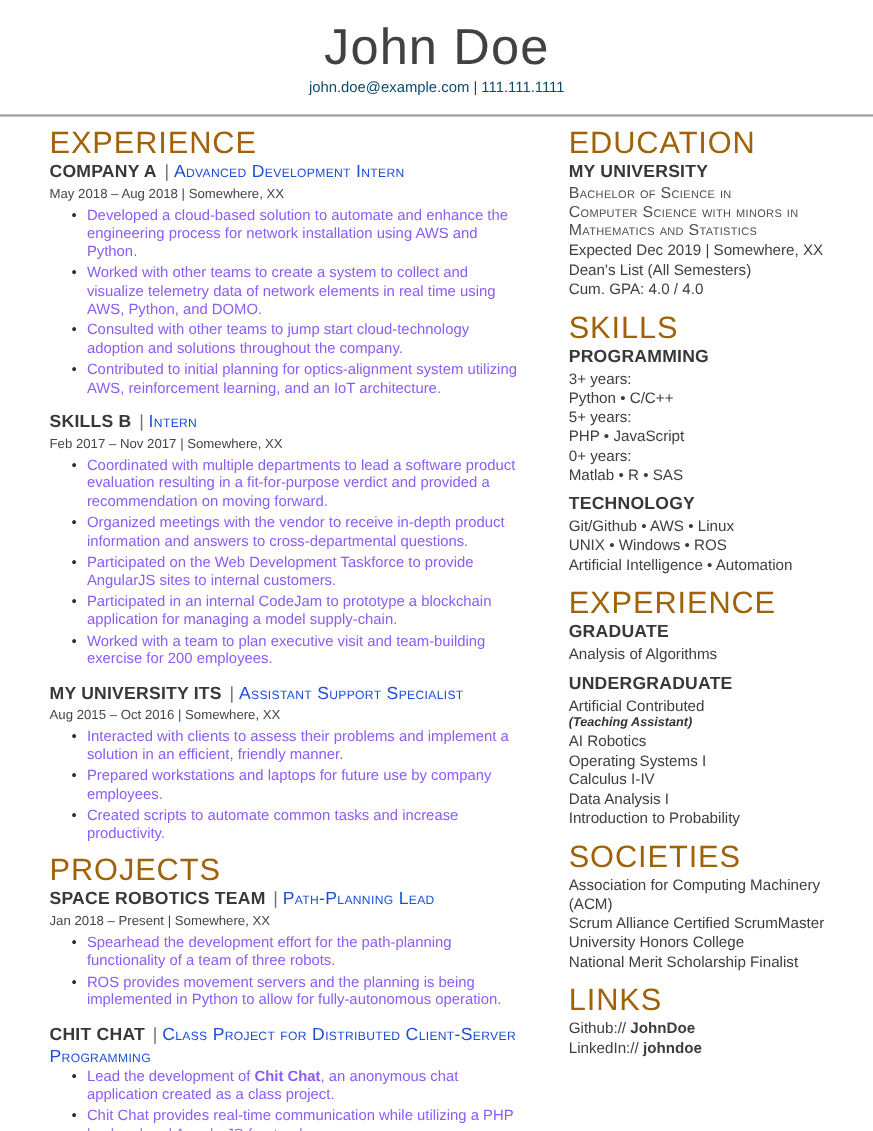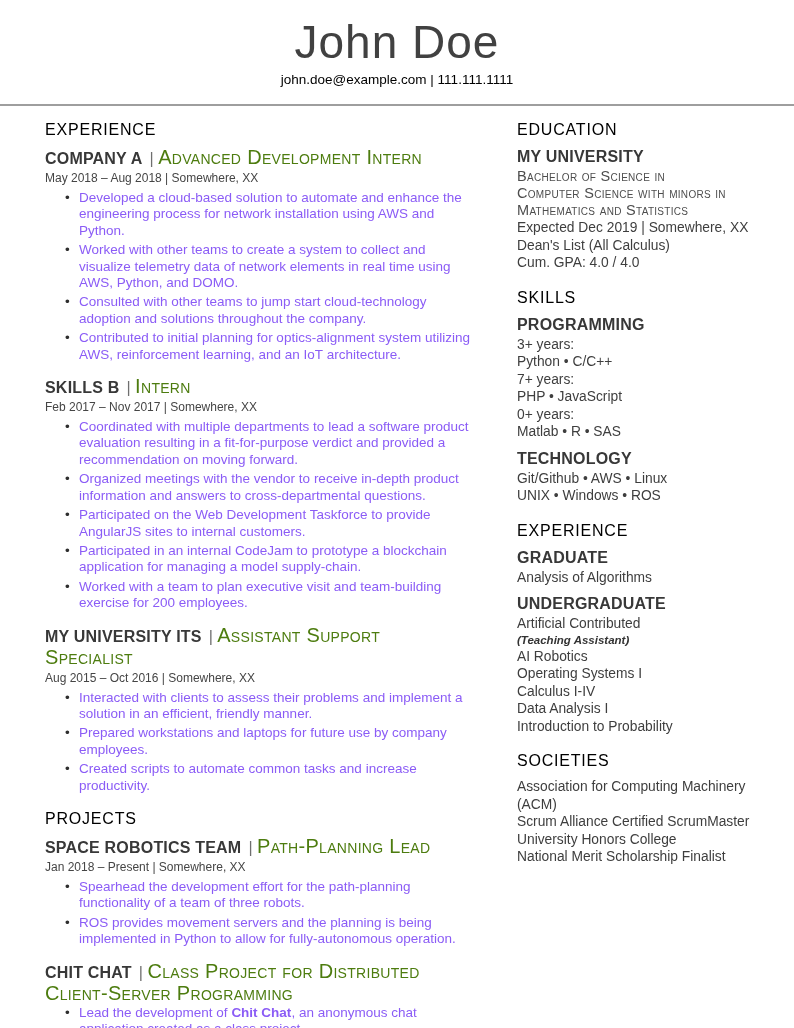--- a/index.html
+++ b/index.html
@@ -22,59 +22,59 @@
   .name {
     font-size: 46px;
     font-weight: 300;
     letter-spacing: 1px;
     color: #414141;
     line-height: 52px;
   }
   .contact {
     margin-top: 4px;
     font-size: 13.5px;
-    color: #000000;
+    color: #0c4a6e;
   }
 
   
   .columns {
     display: flex;
     padding: 12px 44px 0 45px;
     gap: 47px;
   }
   .col-left  { width: 425px; flex: 0 0 425px; }
   .col-right { width: 233px; flex: 0 0 233px; }
 
   
   .sec { margin-bottom: 2px; }
   .sec + .sec { margin-top: 10px; }
   .sec-title {
-    font-size: 16px;
+    font-size: 28px;
     font-weight: 400;
     letter-spacing: 0.8px;
-    color: #000000;
+    color: #a16207;
     line-height: 24px;
     margin-bottom: 5px;
   }
   .col-right .sec { margin-bottom: 14px; }
 
   
   .entry { margin-bottom: 13px; }
   .entry-head {
     font-size: 16px;
     line-height: 20px;
     color: #383838;
   }
   .org { font-weight: 700; letter-spacing: 0.2px; }
   .pipe { color: #6f6f6f; font-weight: 400; margin-left: 7px; }
   .role {
     font-variant: small-caps;
     font-weight: 400;
-    font-size: 20px;
-    color: #4d7c0f;
+    font-size: 16px;
+    color: #1d4ed8;
     letter-spacing: 0.3px;
   }
   .meta {
     font-size: 12px;
     line-height: 17px;
     color: #454545;
     margin: 1px 0 3px;
   }
   ul.bullets { list-style: none; padding-left: 34px; }
   ul.bullets li {
@@ -187,39 +187,40 @@
       </div>
     <div class="col-right">
         <section class="sec">
           <h2 class="sec-title">EDUCATION</h2>
           <div class="block">
             <div class="block-heading">MY UNIVERSITY</div>
             <div class="caps-line">Bachelor of Science in</div>
             <div class="caps-line">Computer Science with minors in</div>
             <div class="caps-line">Mathematics and Statistics</div>
             <div class="line"><span>Expected Dec 2019 | Somewhere, XX</span></div>
-            <div class="line"><span>Dean's List (All Calculus)</span></div>
+            <div class="line"><span>Dean's List (All Semesters)</span></div>
             <div class="line"><span>Cum. GPA: 4.0 / 4.0</span></div>
           </div>
         </section>
         <section class="sec">
           <h2 class="sec-title">SKILLS</h2>
           <div class="block">
             <div class="block-heading">PROGRAMMING</div>
             <div class="line"><span>3+ years:</span></div>
             <div class="line"><span>Python • C/C++</span></div>
-            <div class="line"><span>7+ years:</span></div>
+            <div class="line"><span>5+ years:</span></div>
             <div class="line"><span>PHP • JavaScript</span></div>
             <div class="line"><span>0+ years:</span></div>
             <div class="line"><span>Matlab • R • SAS</span></div>
           </div>
           <div class="block">
             <div class="block-heading">TECHNOLOGY</div>
             <div class="line"><span>Git/Github • AWS • Linux</span></div>
             <div class="line"><span>UNIX • Windows • ROS</span></div>
+            <div class="line"><span>Artificial Intelligence • Automation</span></div>
           </div>
         </section>
         <section class="sec">
           <h2 class="sec-title">EXPERIENCE</h2>
           <div class="block">
             <div class="block-heading">GRADUATE</div>
             <div class="line"><span>Analysis of Algorithms</span></div>
           </div>
           <div class="block">
             <div class="block-heading">UNDERGRADUATE</div>
@@ -234,15 +235,22 @@
         </section>
         <section class="sec">
           <h2 class="sec-title">SOCIETIES</h2>
           <div class="block">
             <div class="line"><span>Association for Computing Machinery (ACM)</span></div>
             <div class="line"><span>Scrum Alliance Certified ScrumMaster</span></div>
             <div class="line"><span>University Honors College</span></div>
             <div class="line"><span>National Merit Scholarship Finalist</span></div>
           </div>
         </section>
+        <section class="sec">
+          <h2 class="sec-title">LINKS</h2>
+          <div class="block">
+            <div class="line link-line"><span>Github:// </span><span class="b">JohnDoe</span></div>
+            <div class="line link-line"><span>LinkedIn:// </span><span class="b">johndoe</span></div>
+          </div>
+        </section>
       </div>
   </div>
 </div>
 
 </body></html>

